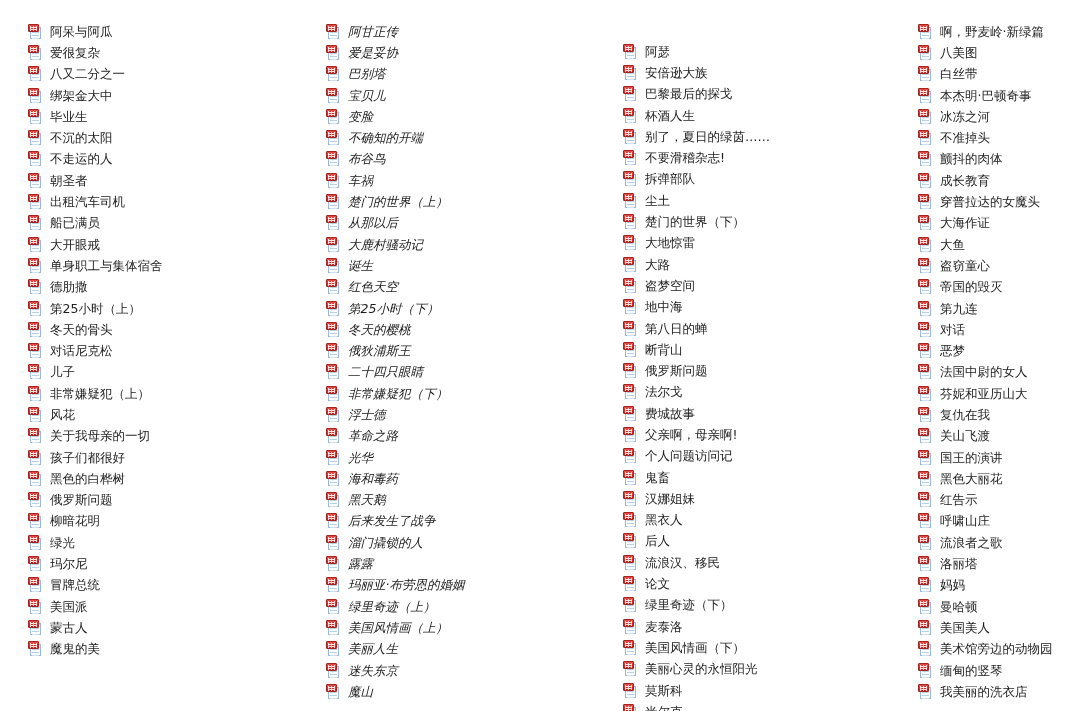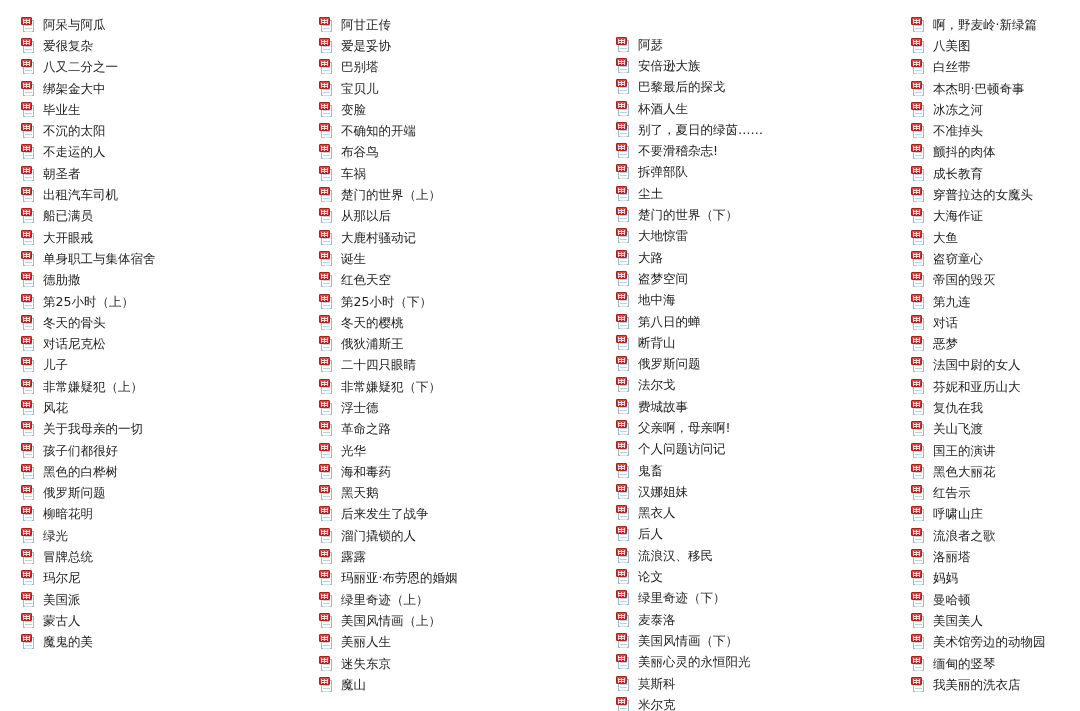--- a/index.html
+++ b/index.html
@@ -12,37 +12,37 @@
     width: 1080px;
     height: 711px;
     overflow: hidden;
     font-family: "DejaVu Sans", "Liberation Sans", sans-serif;
   }
 
   .file-list {
     display: flex;
     flex-direction: row;
     align-items: flex-start;
-    padding: 9px;
+    padding: 16px;
     margin: 0;
     width: 884px;
     height: 711px;
     box-sizing: border-box;
   }
 
   .file-column {
     display: flex;
     flex-direction: column;
     width: 297px;
     flex: 0 0 297px;
     padding-top: 5px;
     box-sizing: border-box;
   }
   .file-column.col-1 { padding-left: 12px; }
-  .file-column.col-2 { padding-left: 13px; }
+  .file-column.col-2 { padding-left: 13px; font-style: italic; }
   .file-column.col-3 { padding-left: 13px; margin-top: 20px; }
   .file-column.col-4 { padding-left: 11px; }
 
   .file-item {
     display: flex;
     flex-direction: row;
     align-items: center;
     height: 21.3px;
     min-height: 21.3px;
     box-sizing: border-box;
@@ -305,28 +305,28 @@
           <span class="sheet"></span>
           <span class="badge"></span>
         </span>
         <span class="file-label">绿光</span>
       </div>
       <div class="file-item">
         <span class="file-icon">
           <span class="sheet"></span>
           <span class="badge"></span>
         </span>
+        <span class="file-label">玛尔尼</span>
+      </div>
+      <div class="file-item">
+        <span class="file-icon">
+          <span class="sheet"></span>
+          <span class="badge"></span>
+        </span>
         <span class="file-label">冒牌总统</span>
-      </div>
-      <div class="file-item">
-        <span class="file-icon">
-          <span class="sheet"></span>
-          <span class="badge"></span>
-        </span>
-        <span class="file-label">玛尔尼</span>
       </div>
       <div class="file-item">
         <span class="file-icon">
           <span class="sheet"></span>
           <span class="badge"></span>
         </span>
         <span class="file-label">美国派</span>
       </div>
       <div class="file-item">
         <span class="file-icon">

